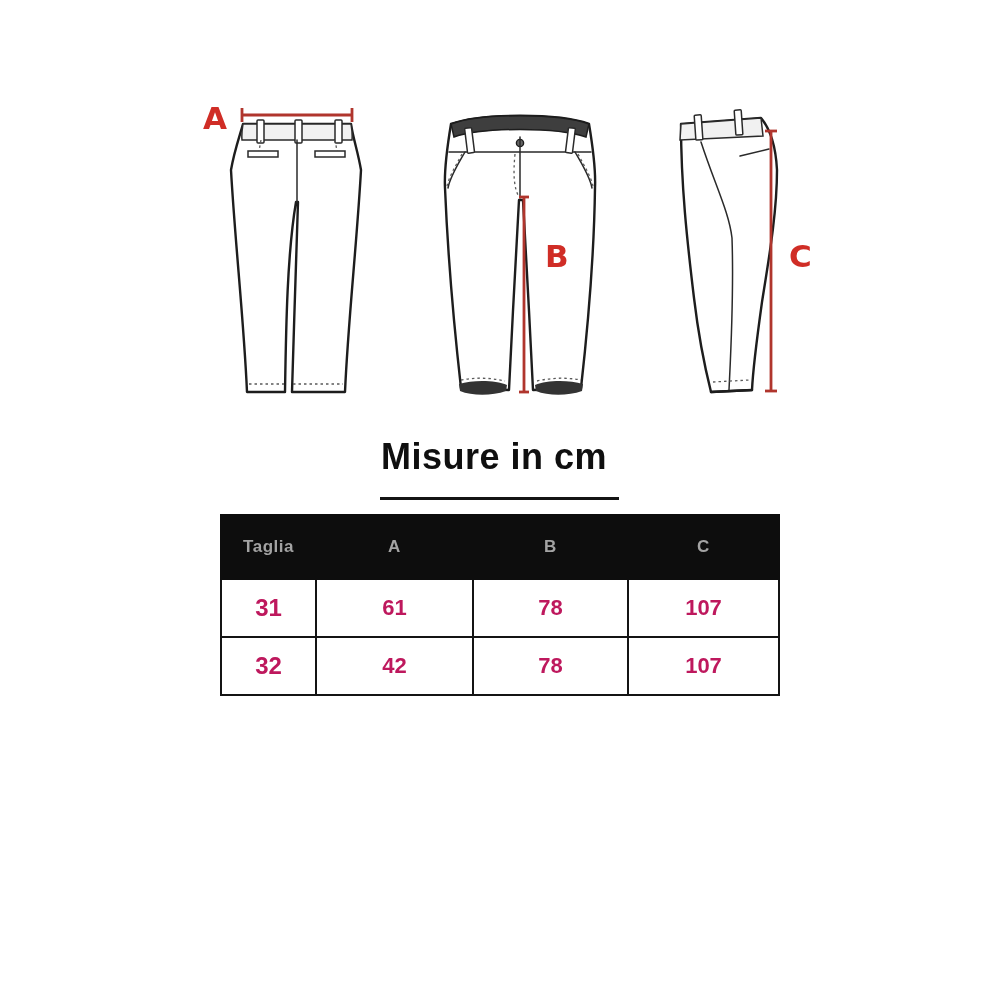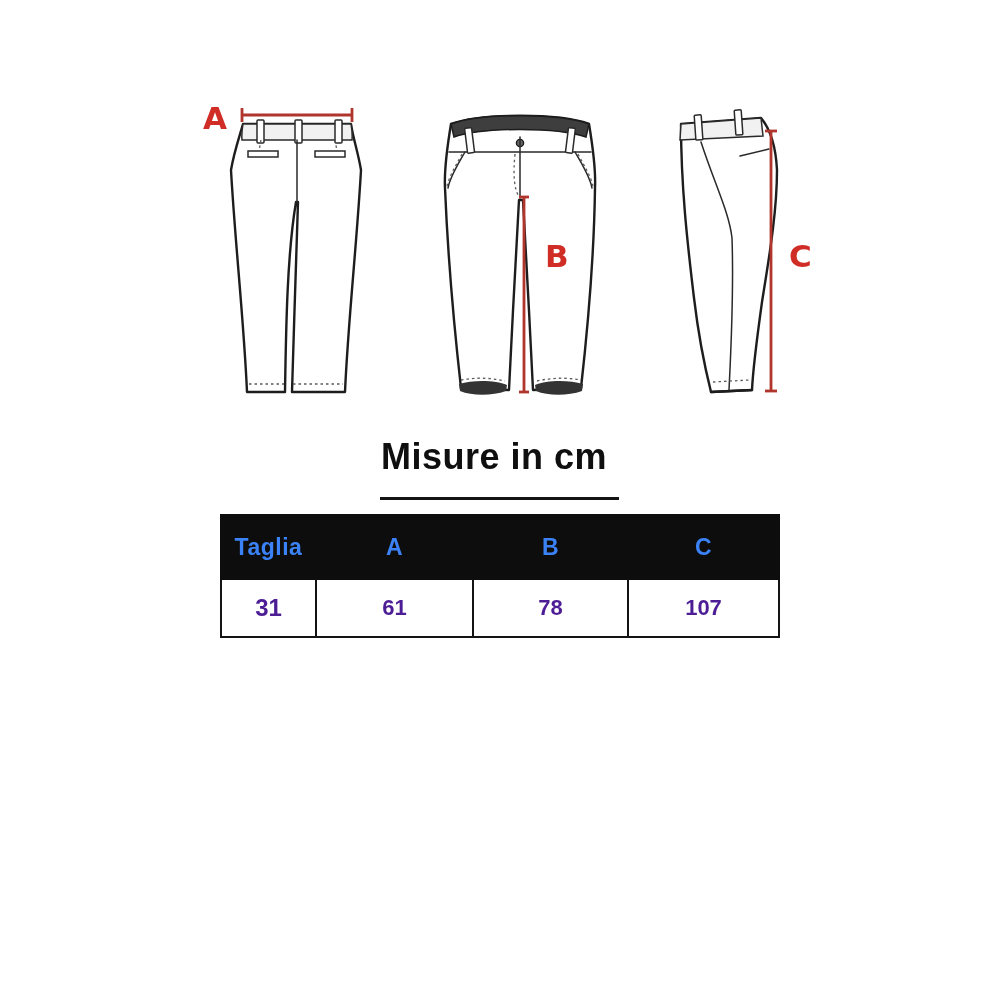--- a/index.html
+++ b/index.html
@@ -23,25 +23,25 @@
 
   table.size-table{
     position:absolute;left:220px;top:514px;
     border-collapse:collapse;table-layout:fixed;
     font-family:"Liberation Sans","DejaVu Sans",sans-serif;
   }
   table.size-table th,table.size-table td{
     border:2px solid #141414;text-align:center;vertical-align:middle;padding:0;
   }
   table.size-table thead th{
-    background:#0d0d0d;color:#3b82f6;border-color:#0d0d0d;
-    height:62px;font-size:23px;font-weight:700;letter-spacing:0.5px;
+    background:#0d0d0d;color:#a3a3a3;border-color:#0d0d0d;
+    height:62px;font-size:17px;font-weight:700;letter-spacing:0.5px;
   }
   table.size-table td{
-    background:#ffffff;color:#4c1d95;height:56px;font-weight:700;font-size:22px;
+    background:#ffffff;color:#be185d;height:56px;font-weight:700;font-size:22px;
   }
   table.size-table td.size-cell{font-size:24px;}
   .c0{width:93px;} .c1{width:155px;} .c2{width:153px;} .c3{width:149px;}
 
   
   .ink{stroke:#1d1d1d;fill:none;stroke-width:2.4;stroke-linejoin:round;stroke-linecap:round;}
   .ink-thin{stroke:#2a2a2a;fill:none;stroke-width:1.5;stroke-linecap:round;}
   .dash{stroke:#5a5a5a;fill:none;stroke-width:1.3;stroke-dasharray:2.5 3;}
   .fill-body{fill:#ffffff;}
   .fill-band{fill:#f1f1f1;}
@@ -165,16 +165,22 @@
         <th class="c3">C</th>
       </tr>
     </thead>
     <tbody>
       <tr>
         <td class="size-cell">31</td>
         <td>61</td>
         <td>78</td>
         <td>107</td>
       </tr>
+      <tr>
+        <td class="size-cell">32</td>
+        <td>42</td>
+        <td>78</td>
+        <td>107</td>
+      </tr>
     </tbody>
   </table>
 
 </div>
 
 </body></html>

